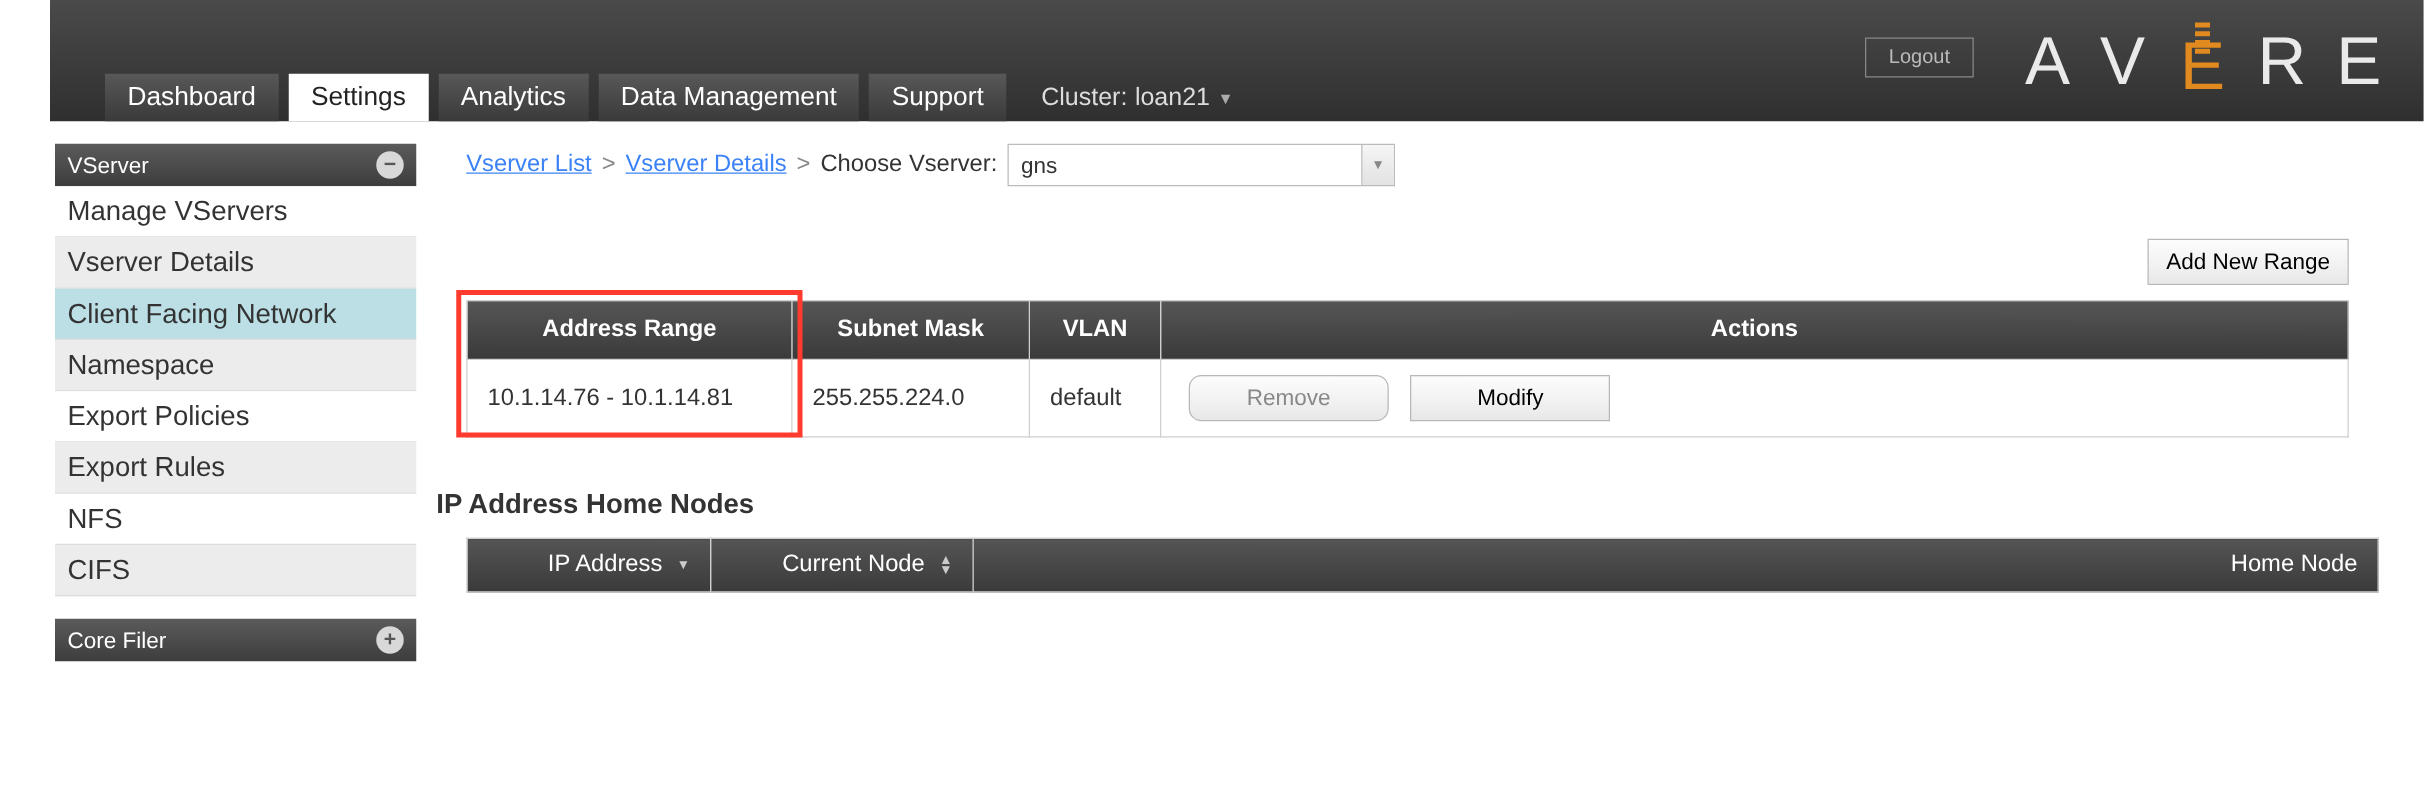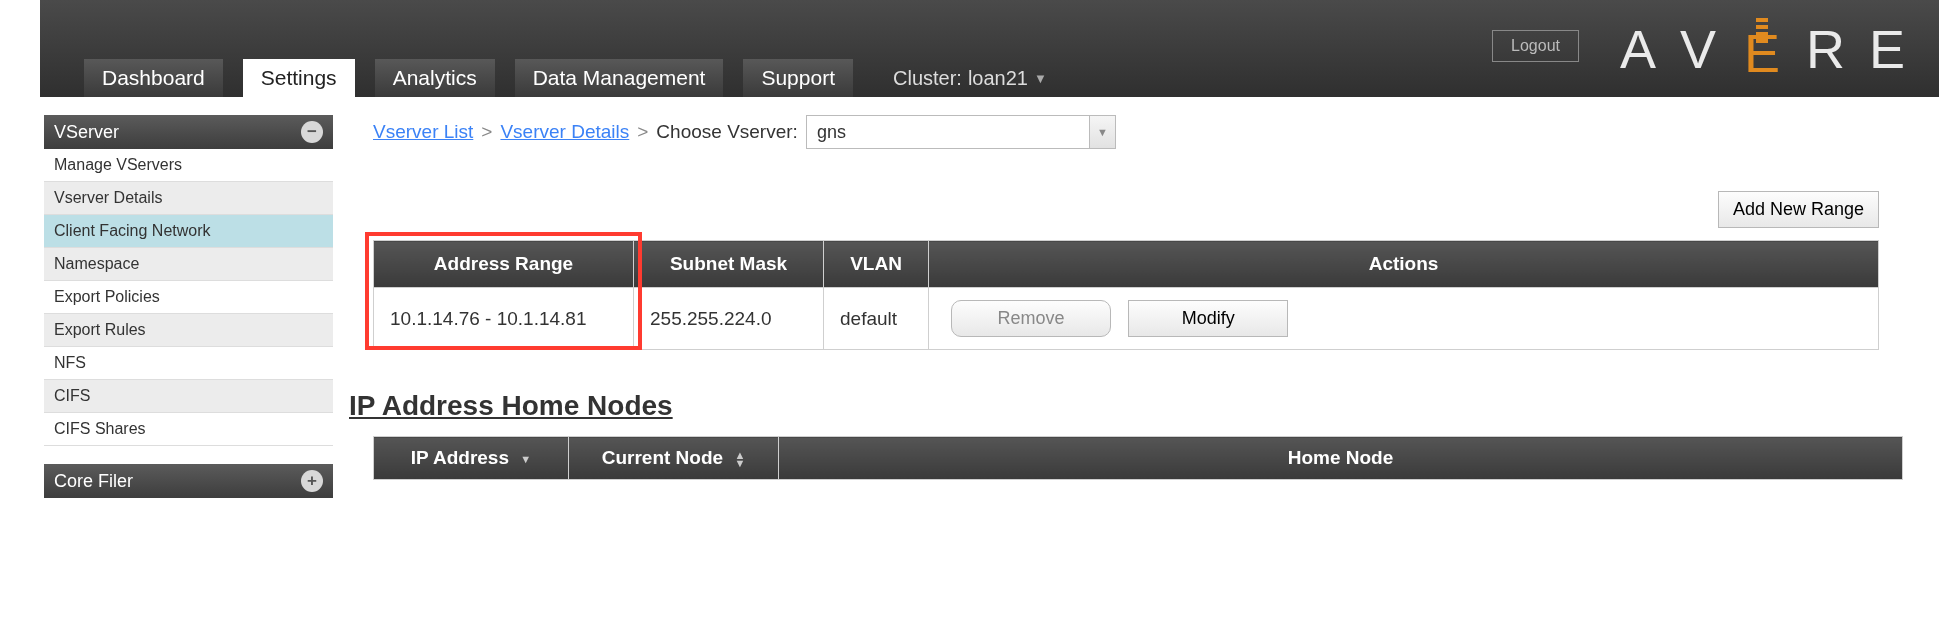--- a/index.html
+++ b/index.html
@@ -62,21 +62,21 @@
   font-size: 54px;
   font-weight: 300;
 }
 
 
 .main-tabs {
   position: absolute;
   left: 44px;
   bottom: 0;
   display: flex;
-  gap: 20px;
+  gap: 8px;
   align-items: flex-end;
 }
 .main-tab {
   background: linear-gradient(to bottom, #585858 0%, #3a3a3a 100%);
   color: #fff;
   padding: 7px 18px 7px;
   font-size: 21px;
   cursor: pointer;
   border: none;
 }
@@ -127,21 +127,21 @@
   display: flex;
   align-items: center;
   justify-content: center;
   font-weight: bold;
   font-size: 17px;
 }
 .side-item {
   background: #ececec;
   border-bottom: 1px solid #ddd;
   padding: 7px 10px;
-  font-size: 16px;
+  font-size: 22px;
   cursor: pointer;
 }
 .side-item.plain { background: #fff; }
 .side-item.selected { background: #bcdfe6; }
 .side-gap { height: 18px; }
 
 
 .main {
   flex: 1;
   padding: 18px 60px 0 16px;
@@ -233,38 +233,37 @@
   position: absolute;
   border: 4px solid #ff3b30;
   top: -8px;
   left: -8px;
   width: 277px;
   height: 118px;
   pointer-events: none;
 }
 
 .section-title {
-  font-size: 28px;
+  font-size: 22px;
   font-weight: bold;
   margin-bottom: 14px;
-  text-decoration: underline;
 }
 
 
 .sort-icons { font-size: 11px; color: #ccc; margin-left: 6px; vertical-align: middle; display: inline-block; line-height: 8px;}
 .tbl2 {
   width: 100%;
   border-collapse: collapse;
   margin-left: 24px;
 }
 .tbl2 th {
   background: linear-gradient(to bottom, #555 0%, #3a3a3a 100%);
   color: #fff;
-  text-align: center;
-  font-weight: bold;
+  text-align: right;
+  font-weight: normal;
   font-size: 19px;
   padding: 10px 16px;
   border: 1px solid #cfcfcf;
 }
 </style>
 </head>
 <body>
 
 <div class="header-bar">
   <button class="logout-btn">Logout</button>
@@ -307,21 +306,20 @@
       <span class="circle">−</span>
     </div>
     <div class="side-item plain">Manage VServers</div>
     <div class="side-item">Vserver Details</div>
     <div class="side-item selected">Client Facing Network</div>
     <div class="side-item">Namespace</div>
     <div class="side-item plain">Export Policies</div>
     <div class="side-item">Export Rules</div>
     <div class="side-item plain">NFS</div>
     <div class="side-item">CIFS</div>
-    <div class="side-item plain">CIFS Shares</div>
     <div class="side-gap"></div>
     <div class="side-group-hdr">
       <span>Core Filer</span>
       <span class="circle">+</span>
     </div>
   </div>
 
   <div class="main">
 
     <div class="breadcrumb-row">

